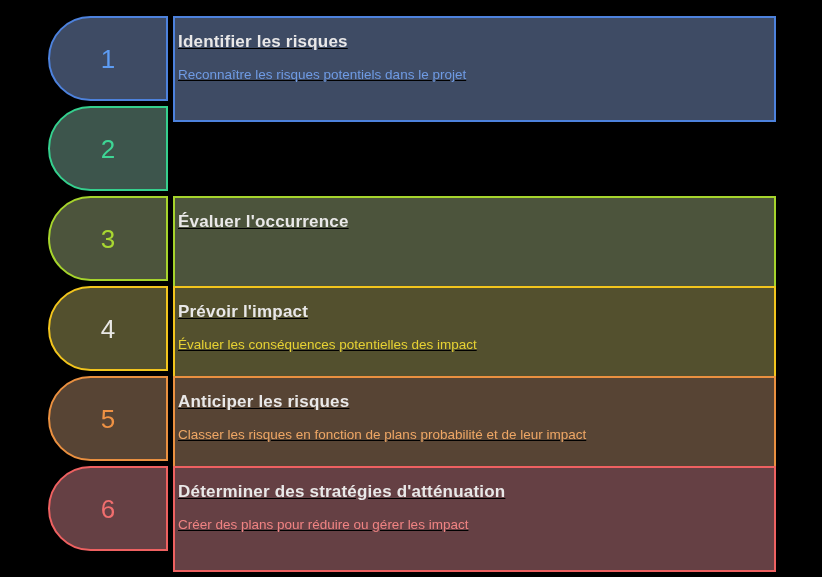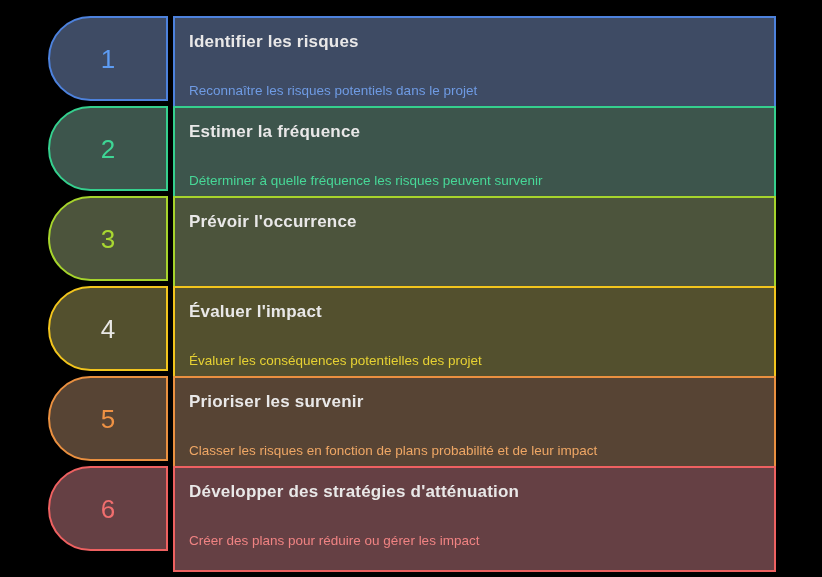--- a/index.html
+++ b/index.html
@@ -39,32 +39,33 @@
     font-weight: 400;
     color: var(--num-color);
     line-height: 1;
   }
   .card {
     width: 603px;
     height: 106px;
     box-sizing: border-box;
     background: var(--fill);
     border: 2px solid var(--accent);
-    padding: 14px 16px 0 14px;
+    padding: 14px 16px 0 3px;
     flex: 0 0 auto;
+    text-decoration: underline;
   }
   .title {
     font-size: 17px;
     font-weight: 700;
     letter-spacing: 0.2px;
     color: var(--title-color, #e9e8e8);
     white-space: nowrap;
   }
   .desc {
-    margin-top: 31px;
+    margin-top: 15px;
     font-size: 13.5px;
     font-weight: 400;
     color: var(--desc-color);
     white-space: nowrap;
   }
 </style>
 </head>
 <body>
 
 <div class="stage" style="background: rgb(0, 0, 0); --title-color: #e9e8e8;">
@@ -76,58 +77,54 @@
     <div class="card">
       <div class="title">Identifier les risques</div>
       <div class="desc">Reconnaître les risques potentiels dans le projet</div>
     </div>
   </div>
 
   <div class="row" style="--accent: #35d08e; --fill: #3d554c; --num-color: #3ed695; --desc-color: #47d898;">
     <div class="badge">
       <span class="num">2</span>
     </div>
-    <div class="card">
-      <div class="title">Estimer la fréquence</div>
-      <div class="desc">Déterminer à quelle fréquence les risques peuvent survenir</div>
-    </div>
   </div>
 
   <div class="row" style="--accent: #a6d42c; --fill: #4c543c; --num-color: #a9d831; --desc-color: #a9d836;">
     <div class="badge">
       <span class="num">3</span>
     </div>
     <div class="card">
-      <div class="title">Prévoir l'occurrence</div>
+      <div class="title">Évaluer l'occurrence</div>
     </div>
   </div>
 
   <div class="row" style="--accent: #f2c51d; --fill: #53502e; --num-color: #e9e8e6; --desc-color: #e7d233;">
     <div class="badge">
       <span class="num">4</span>
     </div>
     <div class="card">
-      <div class="title">Évaluer l'impact</div>
-      <div class="desc">Évaluer les conséquences potentielles des projet</div>
+      <div class="title">Prévoir l'impact</div>
+      <div class="desc">Évaluer les conséquences potentielles des impact</div>
     </div>
   </div>
 
   <div class="row" style="--accent: #ea9040; --fill: #574434; --num-color: #ef9244; --desc-color: #efa765;">
     <div class="badge">
       <span class="num">5</span>
     </div>
     <div class="card">
-      <div class="title">Prioriser les survenir</div>
+      <div class="title">Anticiper les risques</div>
       <div class="desc">Classer les risques en fonction de plans probabilité et de leur impact</div>
     </div>
   </div>
 
   <div class="row" style="--accent: #ee6161; --fill: #654044; --num-color: #f16e6e; --desc-color: #f08383;">
     <div class="badge">
       <span class="num">6</span>
     </div>
     <div class="card">
-      <div class="title">Développer des stratégies d'atténuation</div>
+      <div class="title">Déterminer des stratégies d'atténuation</div>
       <div class="desc">Créer des plans pour réduire ou gérer les impact</div>
     </div>
   </div>
 
 </div>
 
 </body></html>

